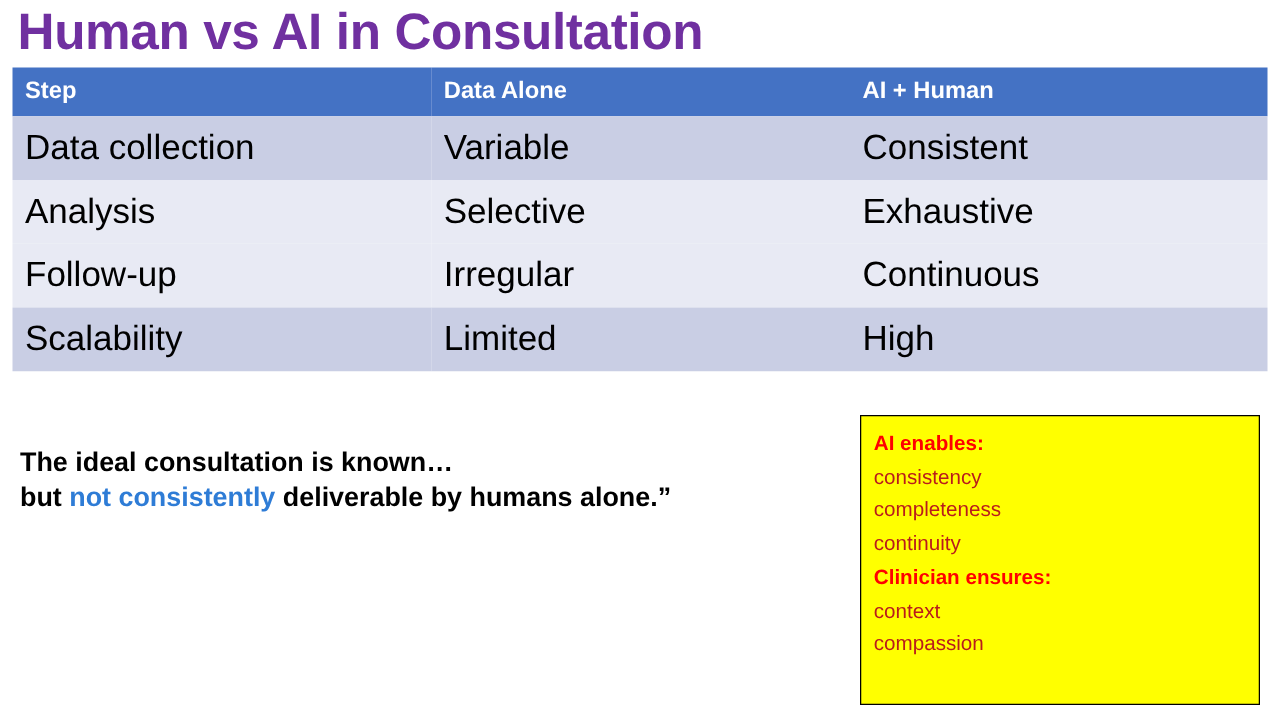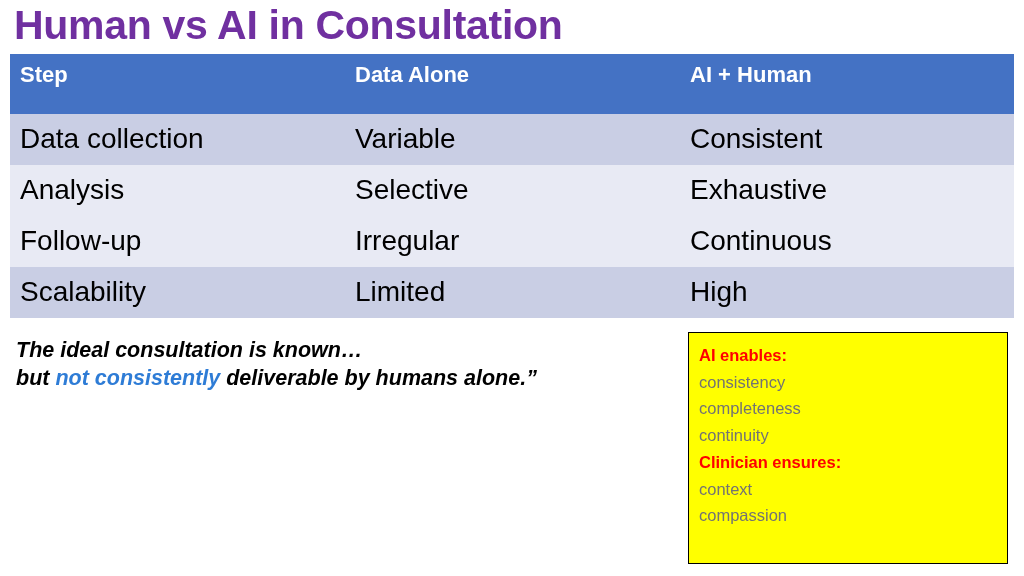--- a/index.html
+++ b/index.html
@@ -37,24 +37,24 @@
     width: 1004px;
   }
   table.compare {
     border-collapse: collapse;
     width: 100%;
     table-layout: fixed;
   }
   table.compare th {
     background: #4472C4;
     color: #ffffff;
-    font-size: 22px;
+    font-size: 19px;
     font-weight: bold;
     text-align: left;
-    padding: 8px 10px 26px 10px;
+    padding: 8px 10px 9px 10px;
     border: none;
   }
   table.compare td {
     font-size: 28px;
     color: #000000;
     text-align: left;
     padding: 9px 10px 10px 10px;
     border: none;
   }
   table.compare tr.odd td {
@@ -64,27 +64,26 @@
     background: #E8EAF4;
   }
   table.compare col.c1 { width: 335px; }
   table.compare col.c2 { width: 335px; }
   table.compare col.c3 { width: 334px; }
 
   
   .statement {
     position: absolute;
     left: 16px;
-    top: 336px;
+    top: 356px;
     width: 650px;
     font-size: 21.5px;
     font-weight: bold;
     color: #000000;
     line-height: 1.32;
-    font-style: italic;
   }
   .statement .hl {
     color: #2E7CD6;
   }
   
   .yellow-box {
     position: absolute;
     left: 688px;
     top: 332px;
     width: 320px;
@@ -94,21 +93,21 @@
     box-sizing: border-box;
     padding: 9px 0 16px 10px;
   }
   .yellow-box .head {
     color: #FF0000;
     font-weight: bold;
     font-size: 16.5px;
     line-height: 1.62;
   }
   .yellow-box .item {
-    color: #737373;
+    color: #b91c1c;
     font-size: 16.5px;
     line-height: 1.62;
   }
 </style>
 </head>
 <body>
 
 <div class="slide">
 
   <div class="title">Human vs AI in Consultation</div>

